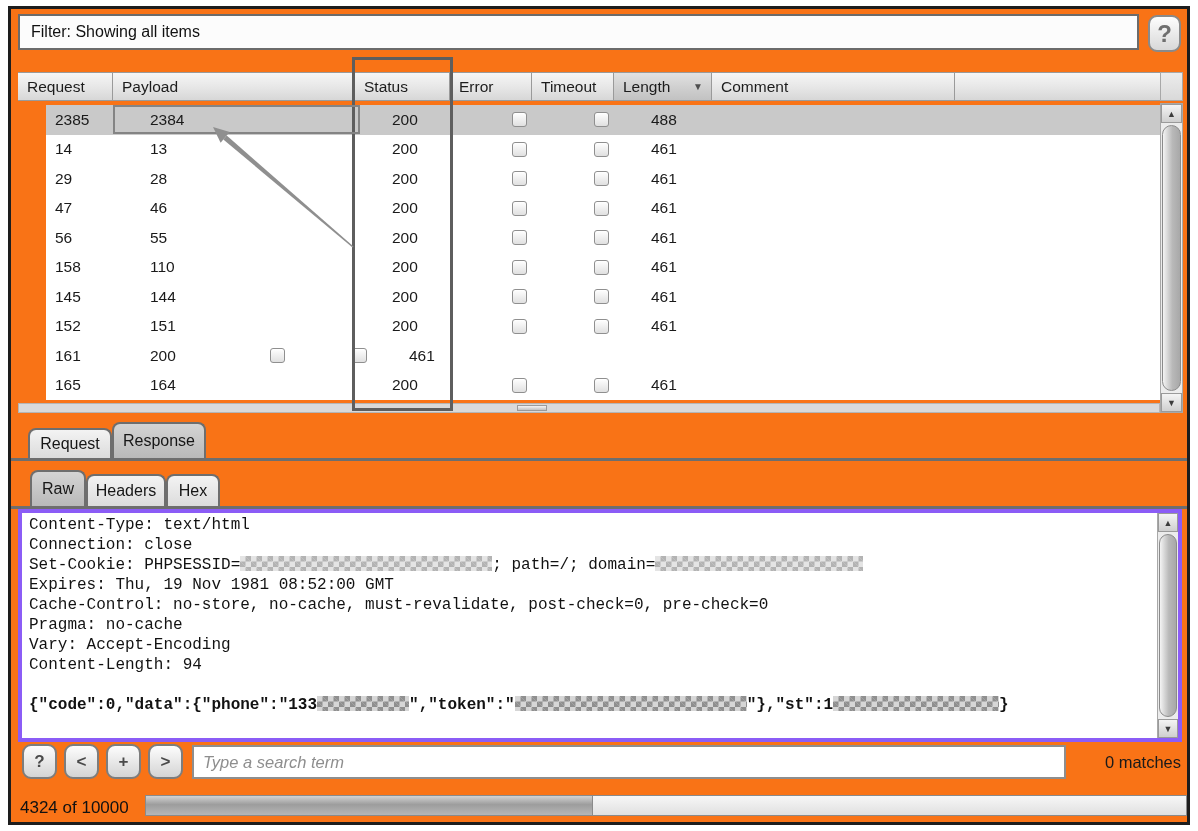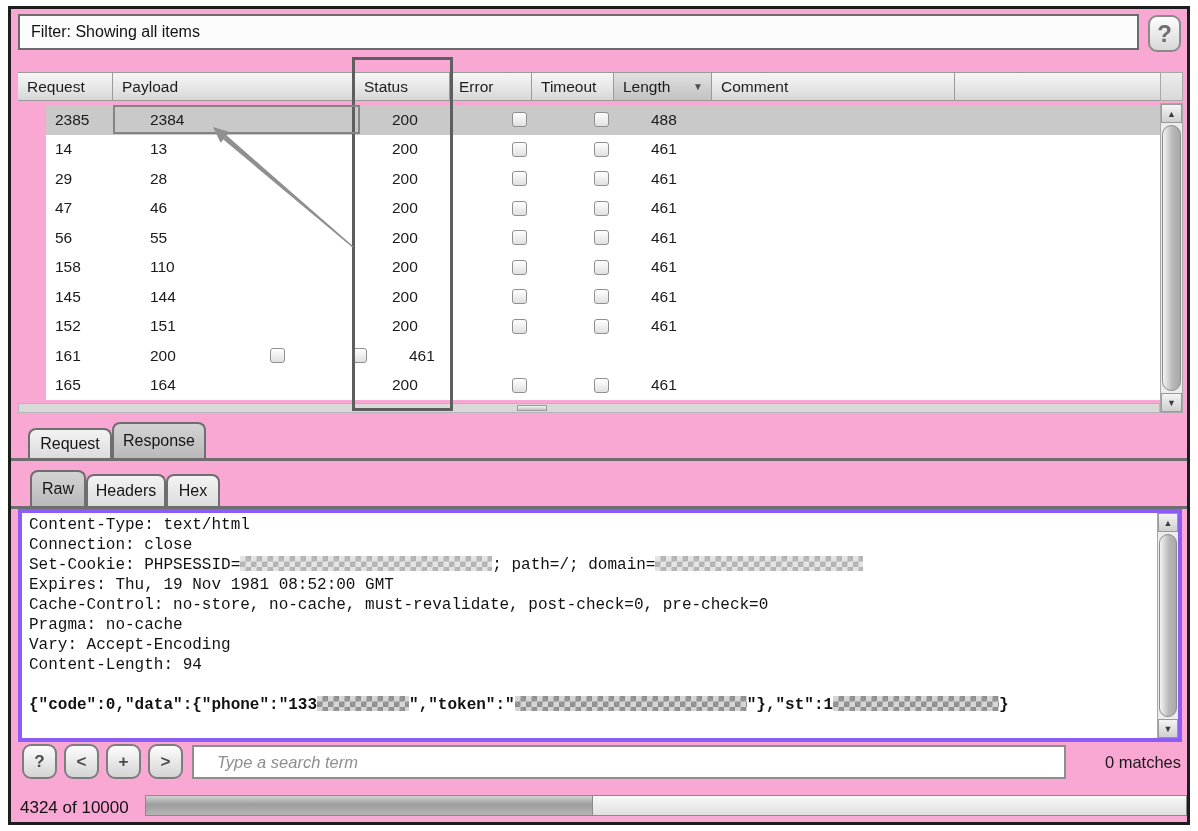--- a/index.html
+++ b/index.html
@@ -1,19 +1,19 @@
 <!DOCTYPE html>
 <html><head>
 <meta charset="utf-8">
 <style>
   * { margin:0; padding:0; box-sizing:border-box; }
   html,body { width:1198px; height:831px; background:#ffffff; font-family:"Liberation Sans", sans-serif; }
 
   .frame { position:absolute; left:8px; top:6px; width:1182px; height:819px;
-           border:3px solid #1d1d1d; background:#f9a8d4; overflow:hidden; }
+           border:3px solid #1d1d1d; background:#f97316; overflow:hidden; }
 
   
   .filter-bar { position:absolute; left:7px; top:5px; width:1121px; height:36px;
                 background:#fcfcfc; border:2px solid #6b6b6b; display:flex; align-items:center;
                 font-size:16px; color:#111; padding-left:11px; }
   .help-btn { position:absolute; left:1137px; top:6px; width:33px; height:37px;
               border:2px solid #8a8a8a; border-radius:9px;
               background:linear-gradient(#fdfdfd,#d8d8d8); color:#6f6f6f;
               font-size:24px; font-weight:bold; display:flex; align-items:center; justify-content:center; }
 
@@ -90,21 +90,21 @@
   .resp-scroll { position:absolute; right:0; top:0; width:21px; bottom:0;
                  background:#ececec; border-left:1px solid #a8a8a8; display:flex; flex-direction:column; }
 
   
   .search-btn { position:absolute; top:735px; width:35px; height:35px;
                 border:2px solid #7d7d7d; border-radius:9px;
                 background:linear-gradient(#fdfdfd,#d4d4d4); color:#4a4a4a;
                 font-size:17px; font-weight:bold; display:flex; align-items:center; justify-content:center; }
   .sb-help{left:11px;} .sb-prev{left:53px;} .sb-add{left:95px;} .sb-next{left:137px;}
   .search-input { position:absolute; left:181px; top:736px; width:874px; height:34px;
-                  border:2px solid #8e8e8e; background:#ffffff; font-size:16.5px; padding:0 23px;
+                  border:2px solid #8e8e8e; background:#ffffff; font-size:16.5px; padding:0 9px;
                   font-family:"Liberation Sans", sans-serif; color:#222; }
   .search-input::placeholder { font-style:italic; color:#8e8e8e; }
   .matches { position:absolute; left:1056px; top:736px; width:114px; height:34px;
              display:flex; align-items:center; justify-content:flex-end; font-size:16.5px; color:#1a1a1a; }
 
   
   .prog-label { position:absolute; left:9px; top:789px; font-size:17px; color:#111; }
   .progress { position:absolute; left:134px; top:786px; width:1042px; height:21px;
               border:1px solid #8a8a8a; background:linear-gradient(#f7f7f7,#e0e0e0); }
   .prog-fill { height:100%; background:linear-gradient(#d2d2d2,#9d9d9d 45%,#b6b6b6);

